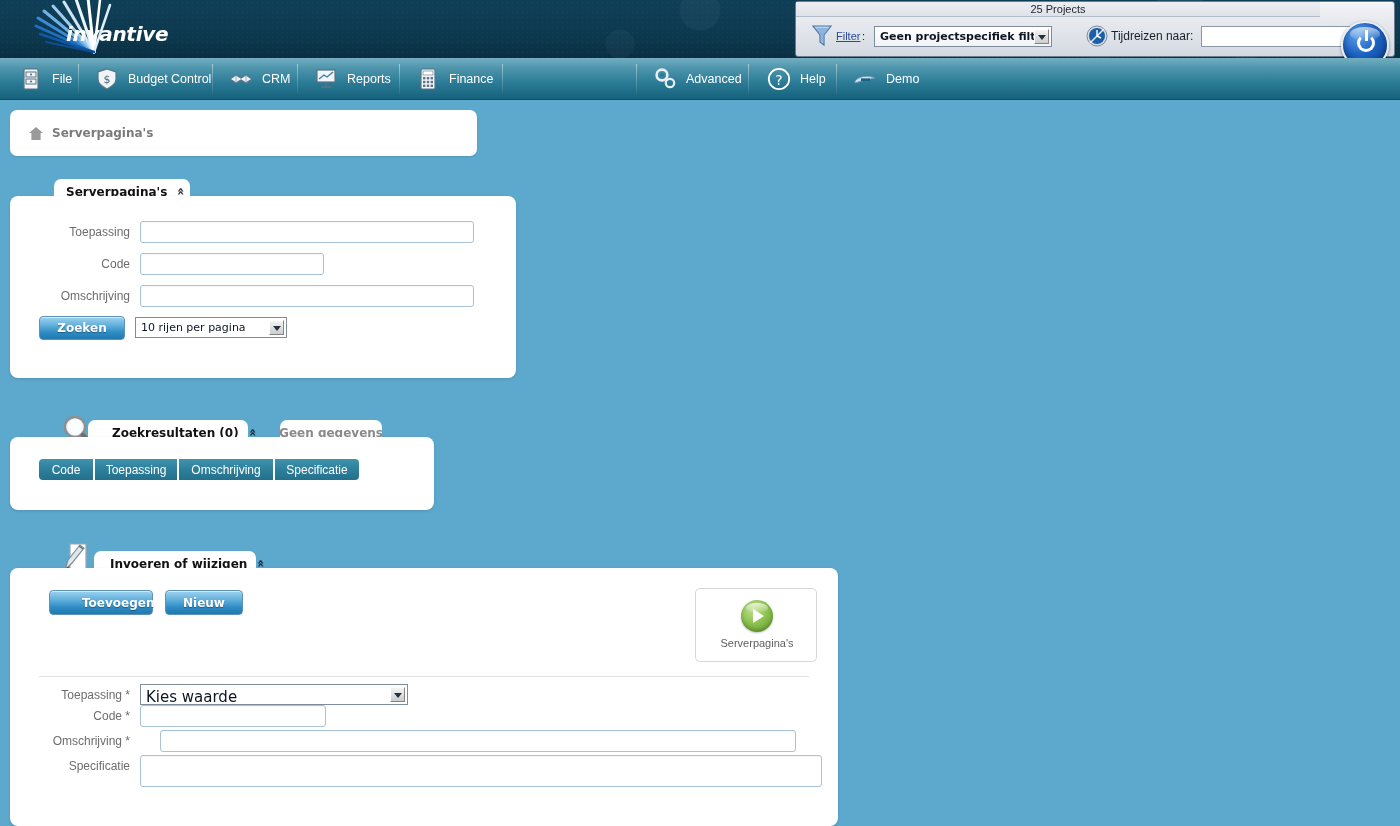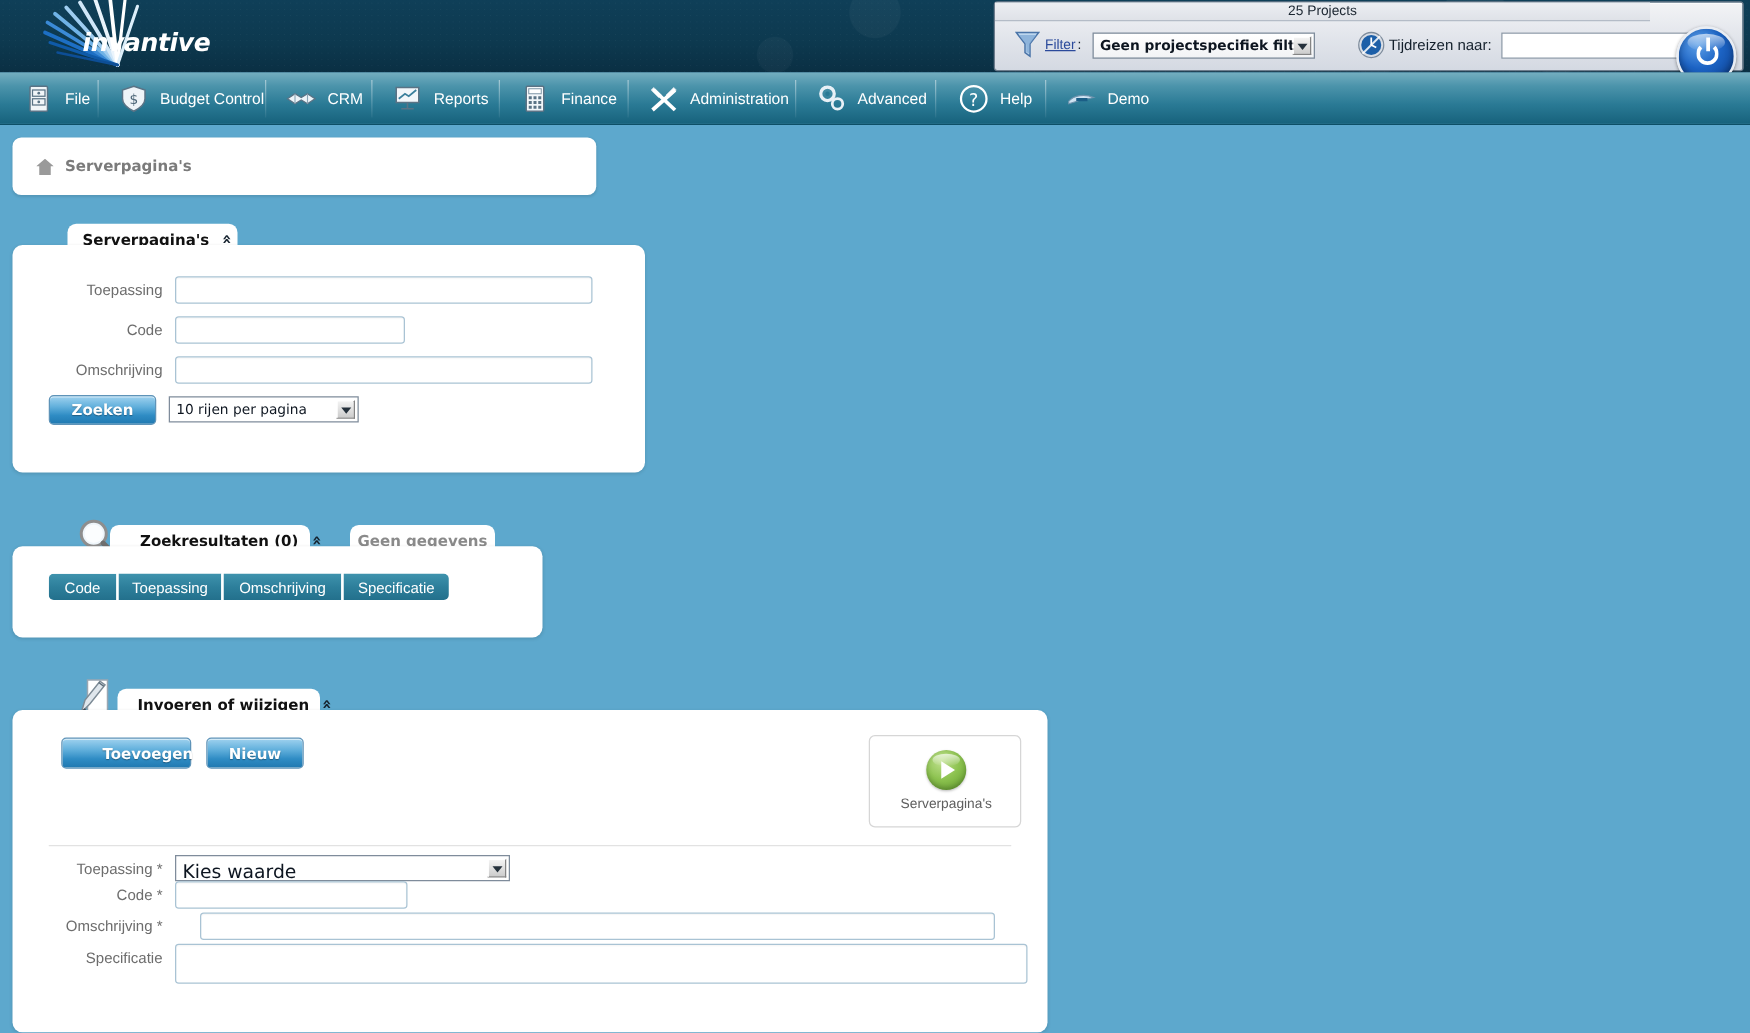--- a/index.html
+++ b/index.html
@@ -378,31 +378,20 @@
         <rect x="8" y="18.6" width="2.4" height="2.4"></rect>
             <rect x="11.8" y="18.6" width="2.4" height="2.4"></rect>
             <rect x="15.6" y="18.6" width="2.4" height="2.4"></rect>
           </g>
       </svg>
     </span>
     <span>Finance</span>
   </div>
   <div class="menu-sep" style="left:502px;"></div>
 
-  <div class="menu-item" style="left:508px;">
-    <span class="mico">
-      <svg width="26" height="26" viewBox="0 0 26 26">
-        <path d="M5 4 L11 10 L9 12 L3 6 Z" fill="#ffffff" stroke="#cfdce5" stroke-width="0.8"></path>
-        <path d="M21 4 L15 10 L17 12 L23 6 Z" fill="#ffffff" stroke="#cfdce5" stroke-width="0.8"></path>
-        <path d="M4 22 L22 6" stroke="#ffffff" stroke-width="3"></path>
-        <path d="M22 22 L5 6" stroke="#ffffff" stroke-width="3"></path>
-      </svg>
-    </span>
-    <span>Administration</span>
-  </div>
   <div class="menu-sep" style="left:636px;"></div>
 
   <div class="menu-item" style="left:642px;">
     <span class="mico">
       <svg width="26" height="26" viewBox="0 0 26 26">
         <circle cx="10" cy="9" r="5.4" fill="none" stroke="#e8f0f6" stroke-width="2.6"></circle>
         <circle cx="10" cy="9" r="1.8" fill="#2a7a95"></circle>
         <circle cx="18" cy="17" r="4.2" fill="none" stroke="#e8f0f6" stroke-width="2.2"></circle>
         <circle cx="18" cy="17" r="1.4" fill="#2a7a95"></circle>
       </svg>
@@ -471,21 +460,21 @@
 
 <svg style="position:absolute; left:58px; top:411px;" width="40" height="40" viewBox="0 0 40 40">
   <circle cx="17" cy="16" r="10" fill="#eef5fa" stroke="#8e8e8e" stroke-width="2.4"></circle>
   <circle cx="17" cy="16" r="7.4" fill="#ffffff" opacity="0.75"></circle>
   <path d="M24.5 23.5 L34 33" stroke="#6f6f6f" stroke-width="4" stroke-linecap="round"></path>
 </svg>
 <div class="tab" style="left:88px; top:420px; width:160px;">
   <span class="tab-label" style="margin-left:12px;">Zoekresultaten (0)</span>
   <span class="chev" style="transform: rotate(90deg); display: inline-block; font-weight: bold;">«</span>
 </div>
-<div class="tab" style="left:280px; top:420px; width:116px; justify-content:center;">
+<div class="tab" style="left:280px; top:420px; width:102px; justify-content:center;">
   <span class="tab-label muted">Geen gegevens</span>
 </div>
 <div class="panel" style="left:10px; top:437px; width:424px; height:73px;">
   <div class="thead" style="left:29px; top:22px;">
     <div class="th" style="width:56px;">Code</div>
     <div class="th" style="width:84px;">Toepassing</div>
     <div class="th" style="width:96px;">Omschrijving</div>
     <div class="th" style="width:84px;">Specificatie</div>
   </div>
 </div>

